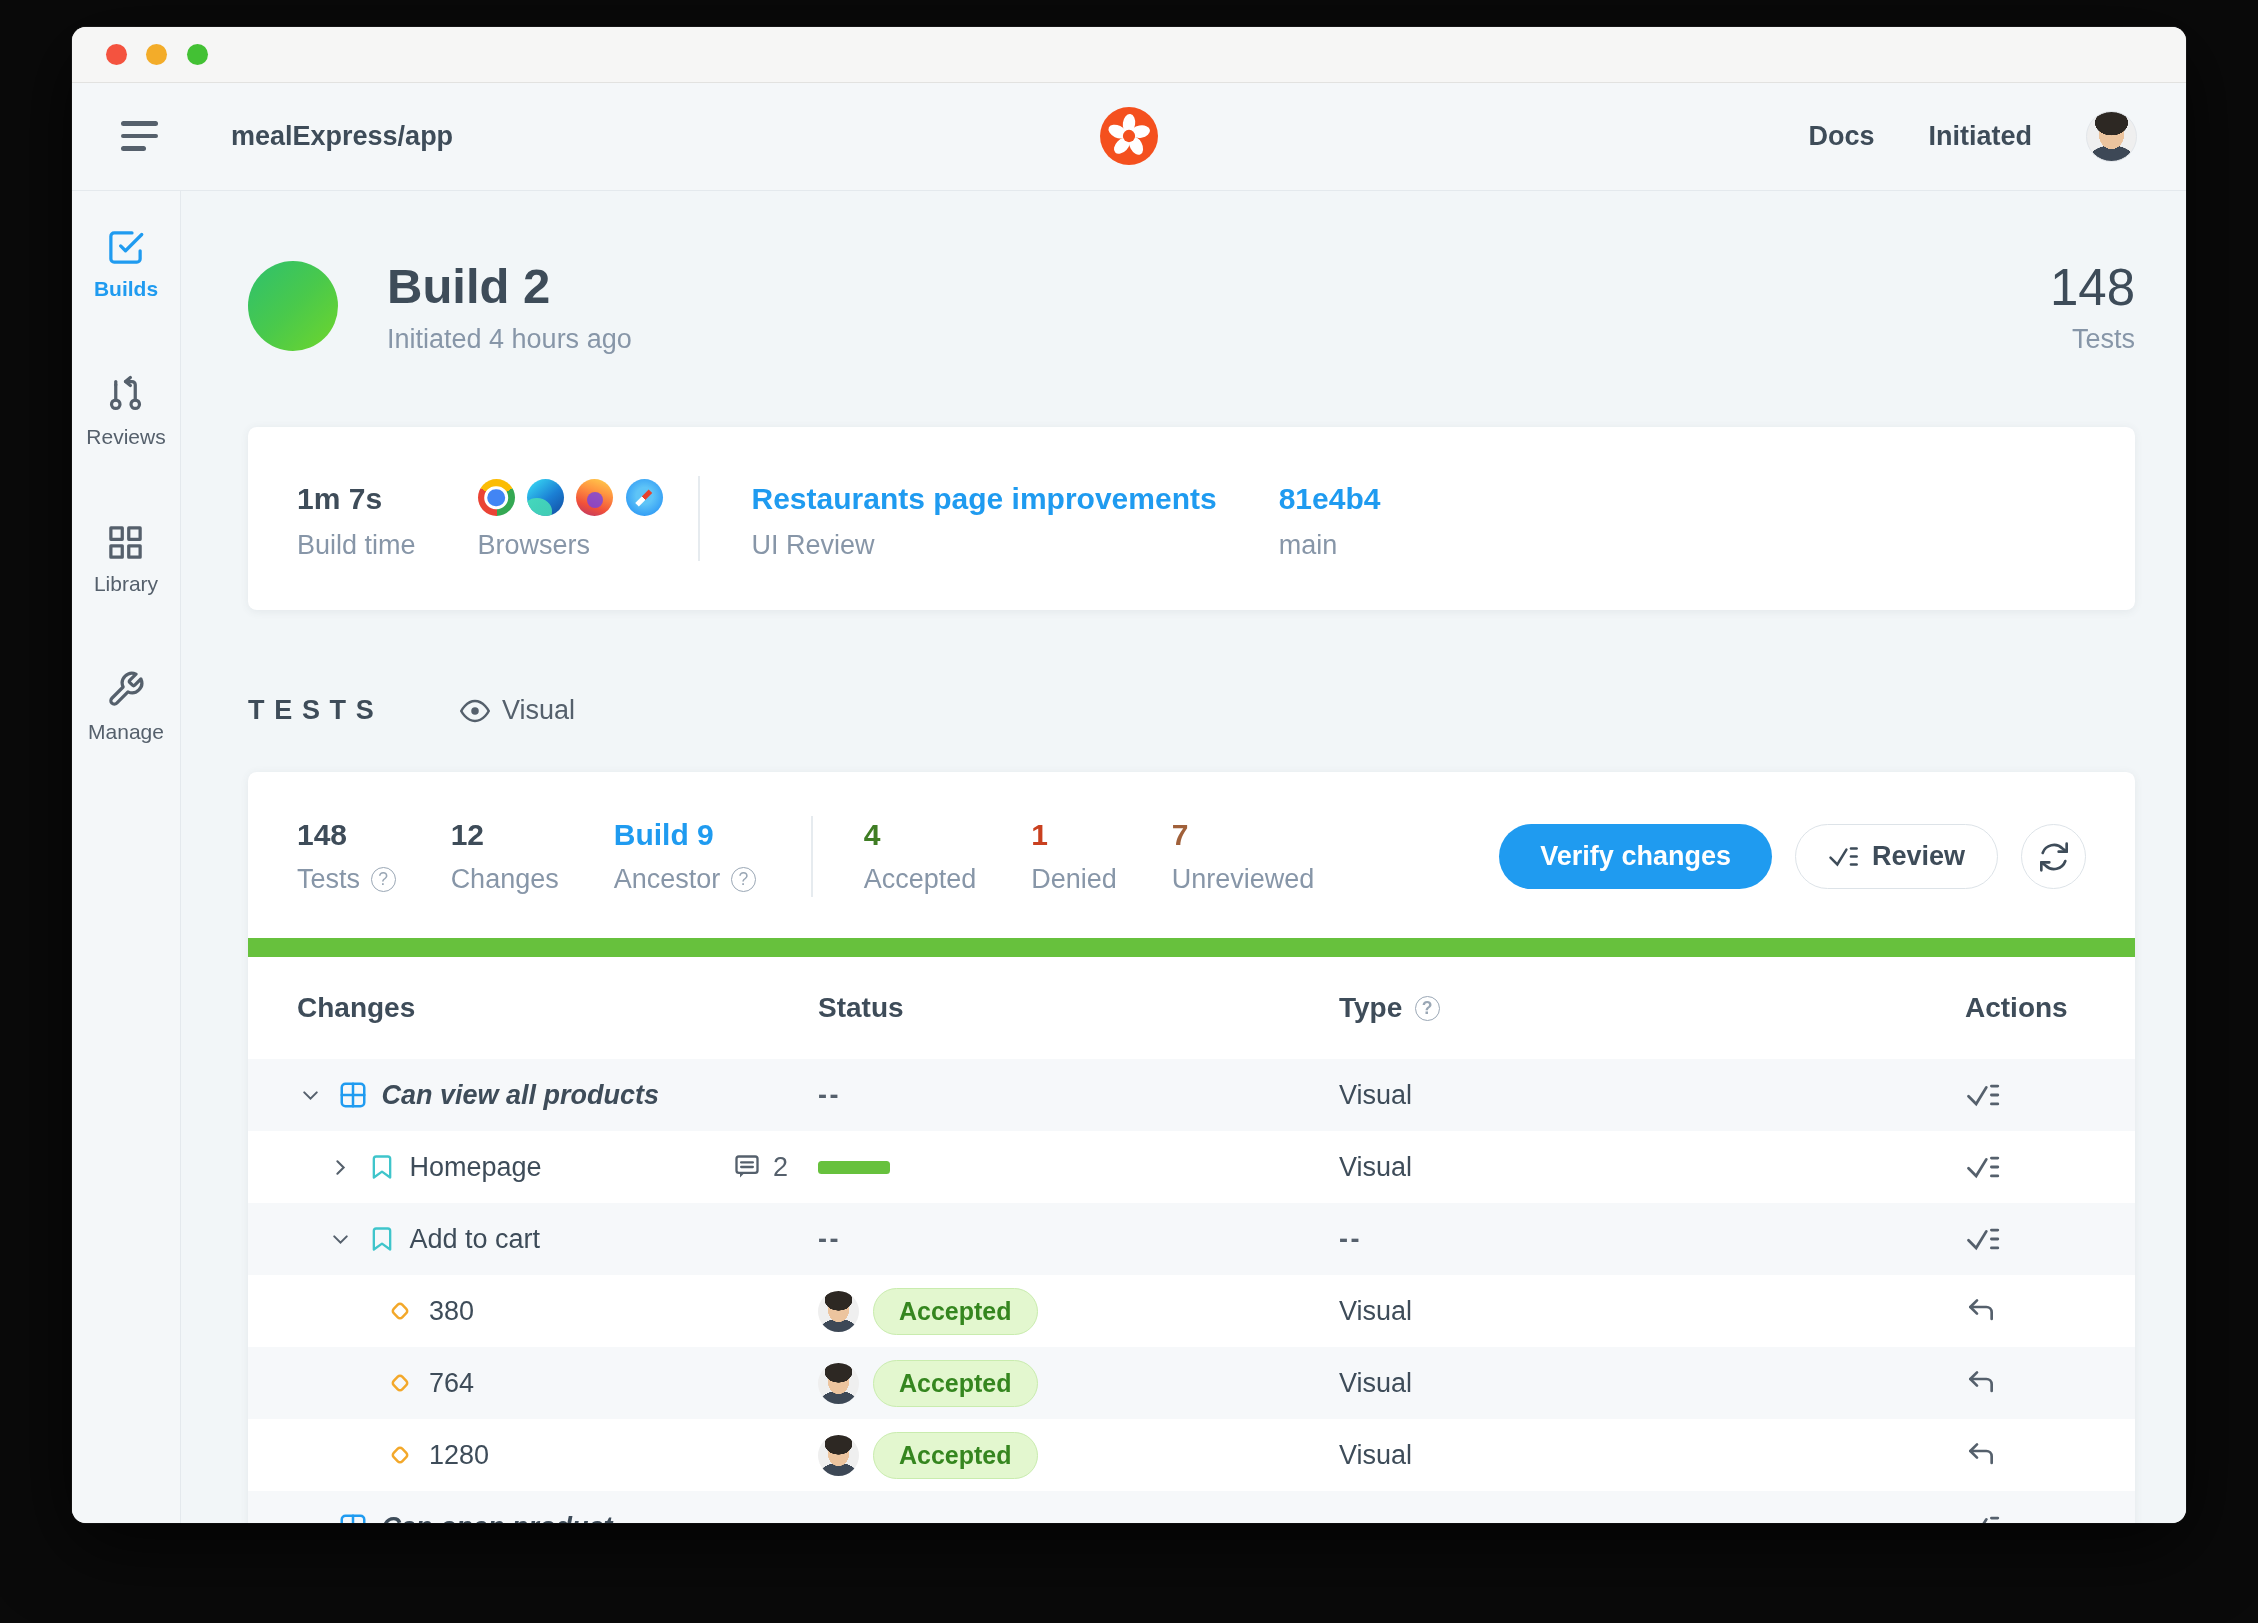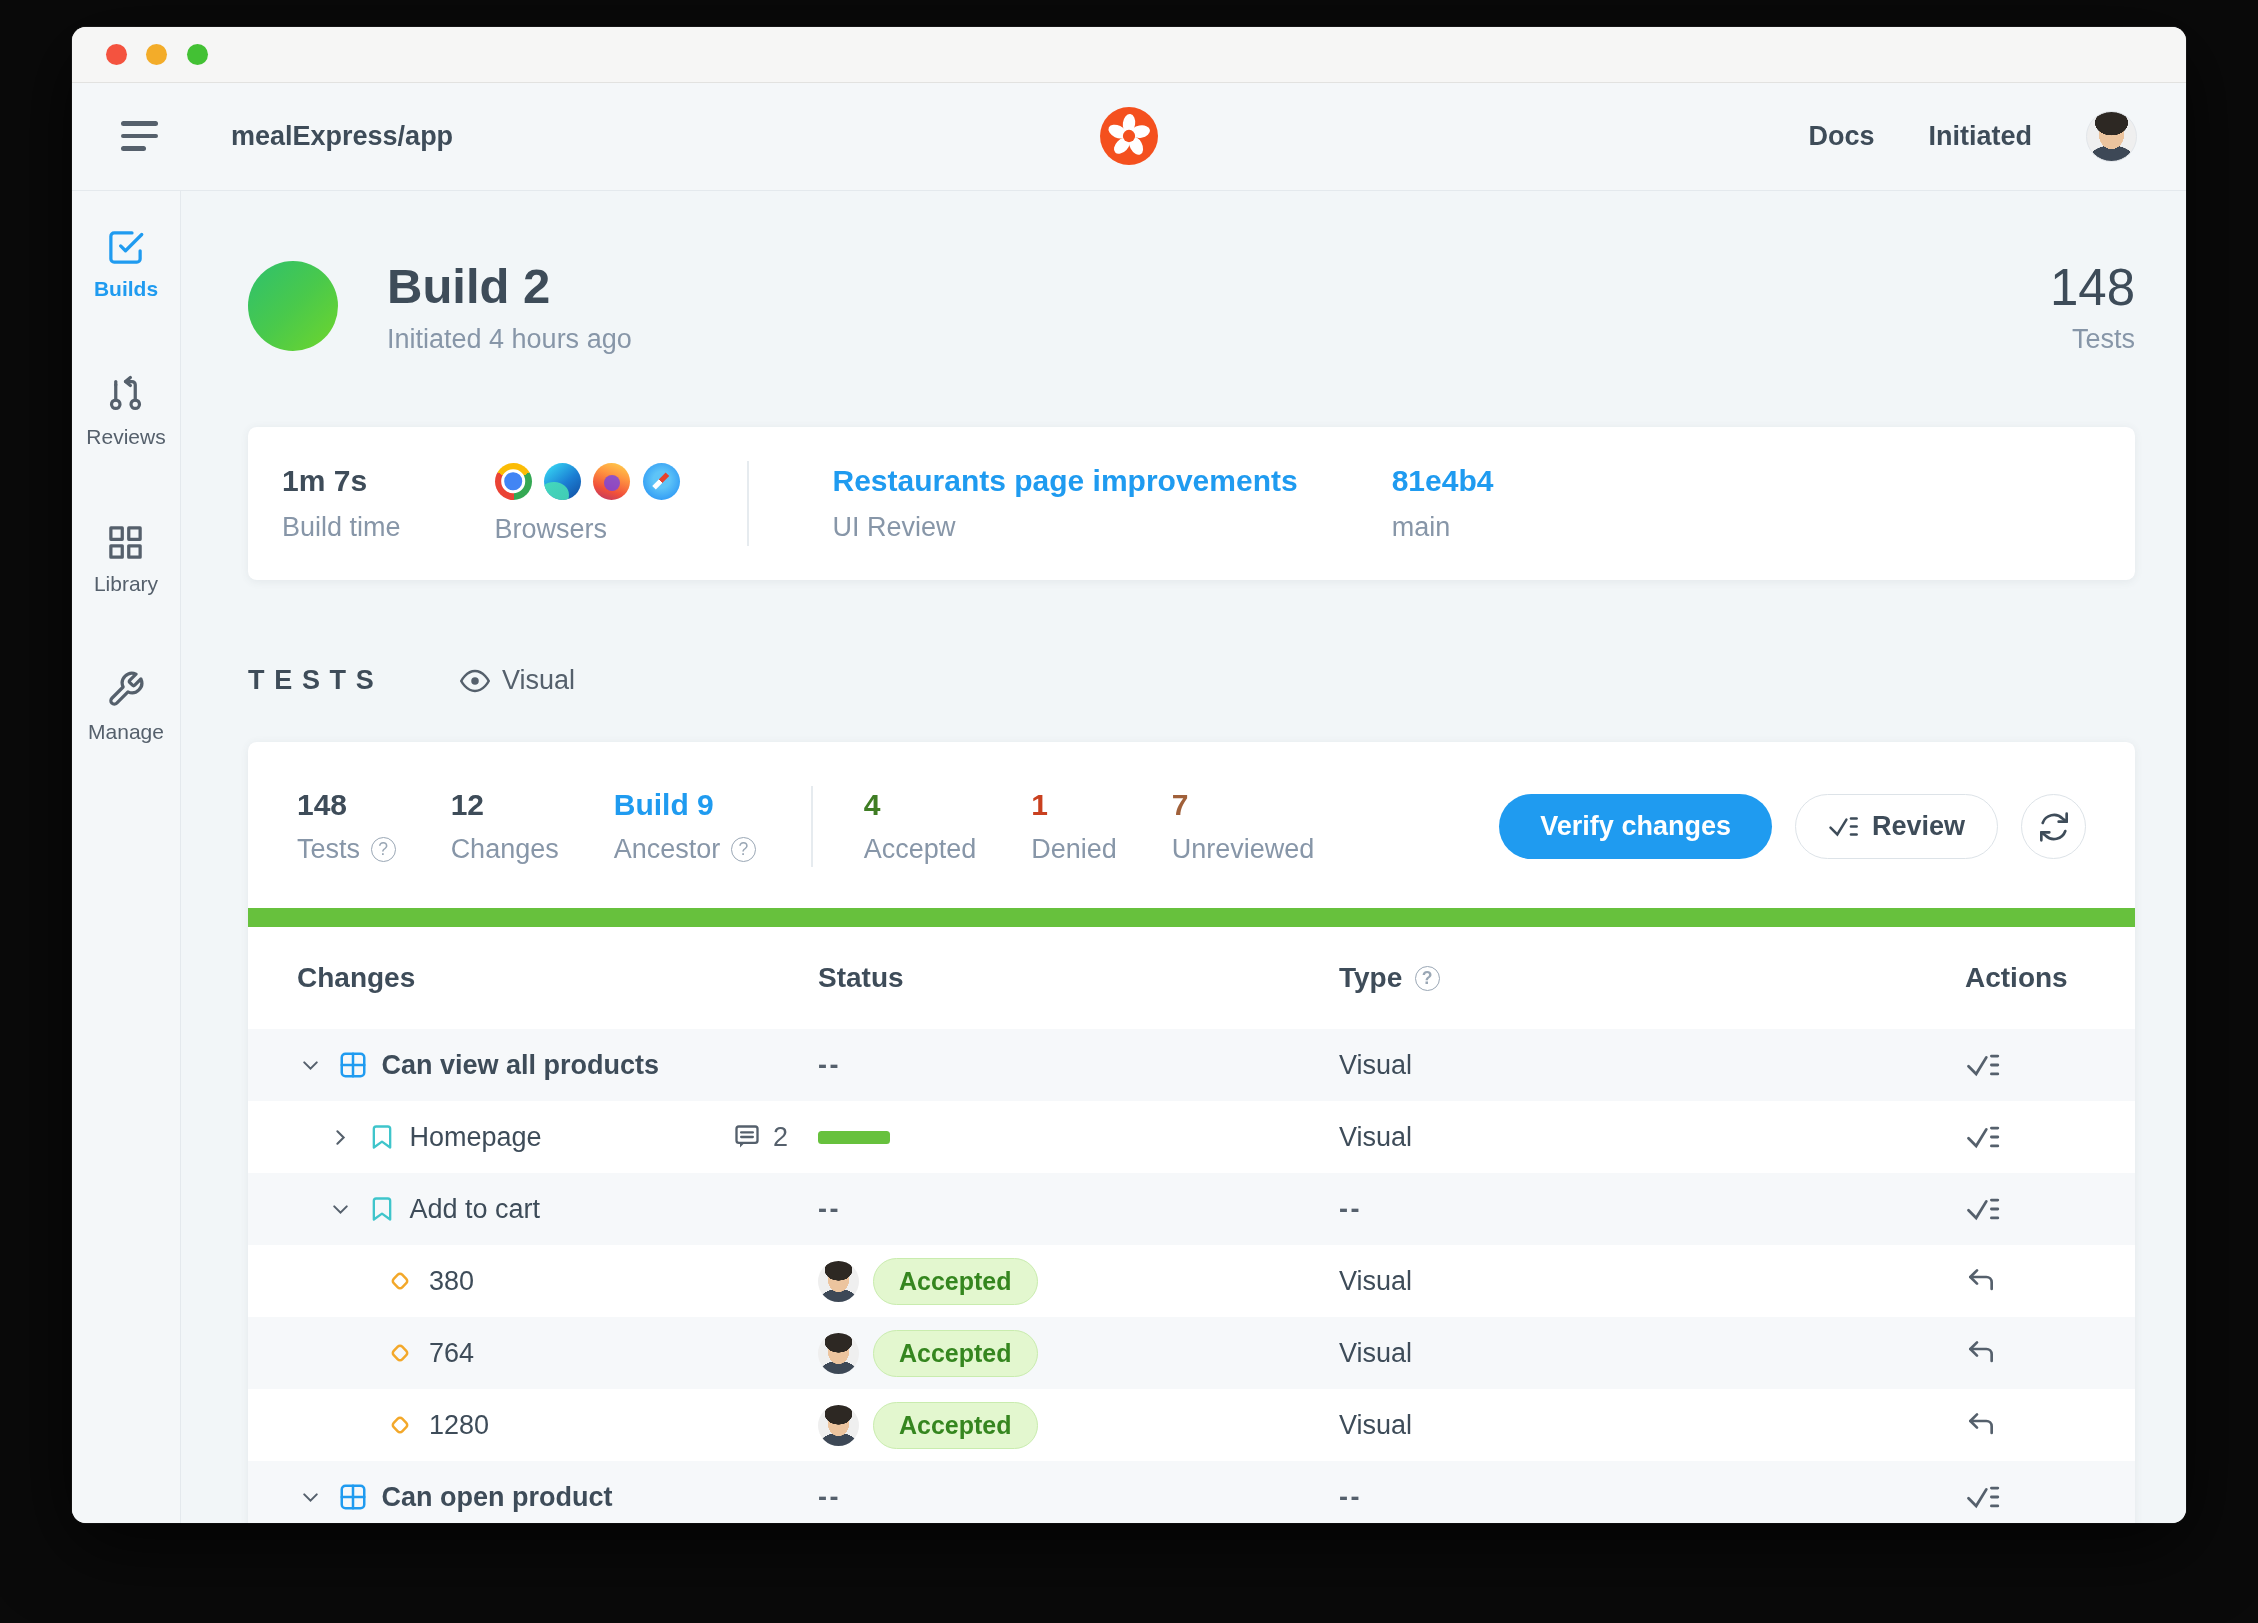--- a/index.html
+++ b/index.html
@@ -56,21 +56,21 @@
     background:linear-gradient(135deg,#2ec06e 0%,#49c94c 50%,#70d62b 100%); }
   .bh-text{ margin-left:49px; }
   .bh-title{ font-size:49px; font-weight:700; color:#3e4c59; }
   .bh-sub{ font-size:27px; color:#8796a8; margin-top:10.6px; }
   .bh-right{ margin-left:auto; text-align:right; }
   .bh-count{ font-size:51px; color:#3e4c59; }
   .bh-count-lbl{ font-size:27px; color:#8796a8; margin-top:7px; }
 
   
   .card{ background:#fff; border-radius:8.8px; box-shadow:0 1.8px 8.8px rgba(62,76,89,.08); }
-  .summary{ margin-top:72px; padding:34px; display:flex; align-items:center;gap:32px; }
+  .summary{ margin-top:72px; padding:49px; display:flex; align-items:flex-end; }
   .s-val{ font-size:30px; font-weight:700; color:#3e4c59; }
   .s-lbl{ font-size:27px; color:#8796a8; margin-top:14px; }
   .s-link{ color:#1f9bf0; }
   .s-block + .s-block{ margin-left:62px; }
   .browser-row{ display:flex; gap:12.4px; align-items:center; height:37px; }
   .bicon{ width:37px; height:37px; border-radius:50%; position:relative; overflow:hidden; }
   .b-chrome{ background:conic-gradient(from -60deg,#fbbc05 0 120deg,#34a853 120deg 240deg,#ea4335 240deg 360deg); }
   .b-chrome::after{ content:""; position:absolute; left:50%; top:50%; transform:translate(-50%,-50%);
     width:17.6px; height:17.6px; border-radius:50%; background:#4285f4; border:3.5px solid #fff; }
   .b-edge{ background:linear-gradient(140deg,#35d2f2 10%,#1b7fd4 55%,#114a9e 100%); }
@@ -114,21 +114,21 @@
 
   
   .tgrid{ display:grid; grid-template-columns:521px 521px 626px 1fr; align-items:center; padding:0 49px; }
   .thead{ padding-top:35px; padding-bottom:35px; }
   .th{ font-size:28px; font-weight:700; color:#3e4c59; display:flex; align-items:center; gap:12.4px; }
   .trow{ height:72px; cursor:pointer; }
   .trow.striped{ background:#f6f8fa; }
   .cell{ display:flex; align-items:center; font-size:27px; color:#3e4c59; }
   .c-changes{ gap:14px; }
   .indent1{ margin-left:30px; } .indent2{ margin-left:88px; }
-  .row-label.bold{ font-weight:700; }
+  .row-label.bold{ font-weight:700;font-style:italic; }
   .chev{ display:flex; width:26.5px; justify-content:center; }
   .dashes{ color:#55606c; letter-spacing:2.6px; font-weight:700; }
   .comments{ margin-left:auto; margin-right:30px; display:flex; align-items:center; gap:12.4px;
     color:#55606c; font-size:27px; }
   .minibar{ width:72px; height:13.2px; border-radius:3.5px; background:#67c13d; }
   .badge{ margin-left:14px; background:#e3f7cf; border:1.8px solid #c9ecae; color:#35861f;
     font-size:25px; font-weight:700; border-radius:881px; padding:8px 25px; }
   .action-btn{ display:flex; align-items:center; cursor:pointer; }
   svg{ display:block; }
 </style>

